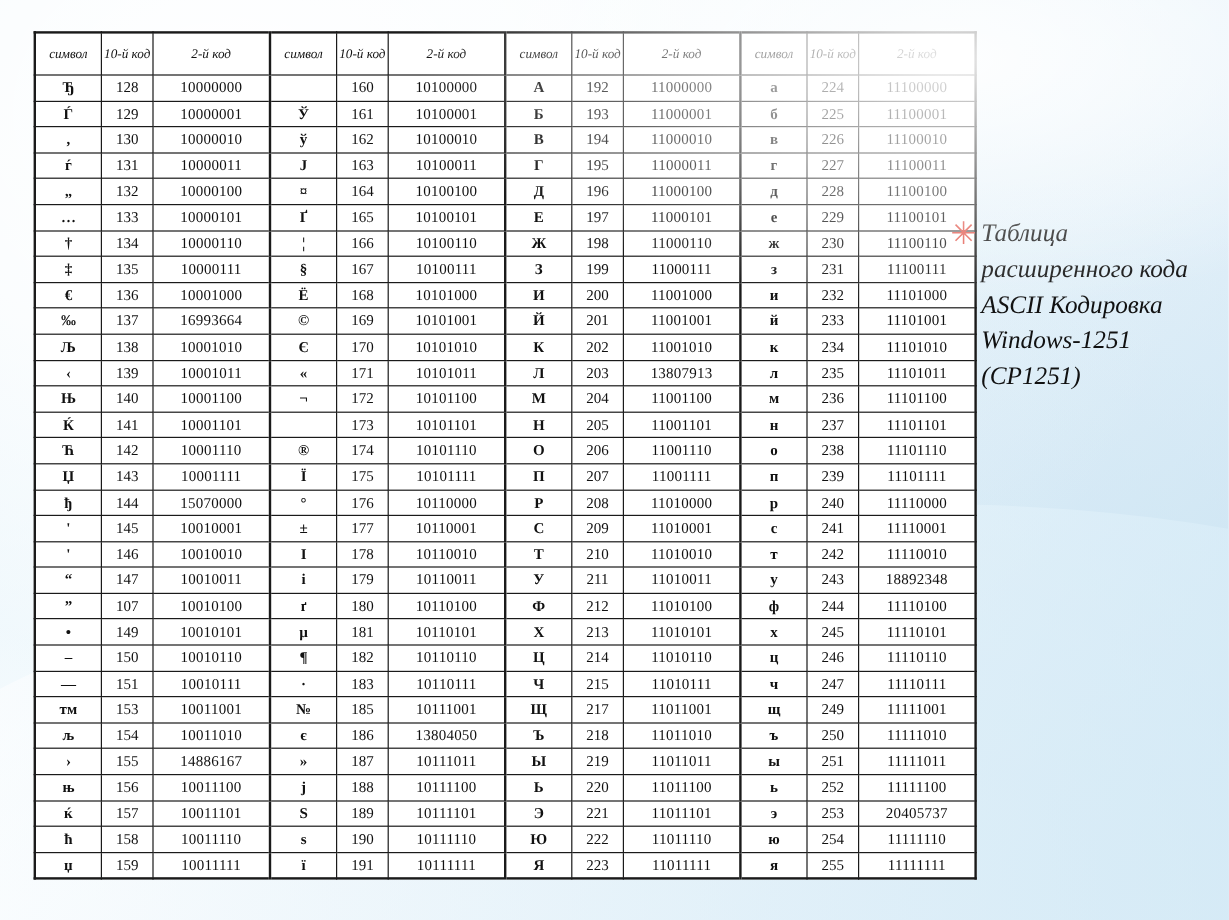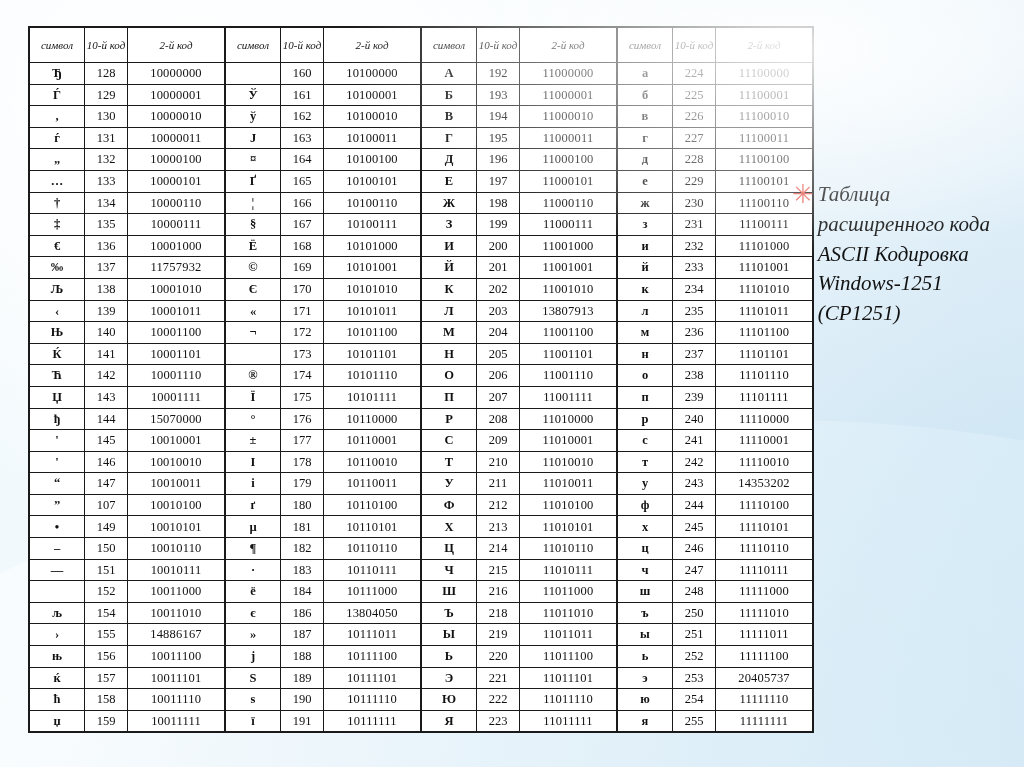--- a/index.html
+++ b/index.html
@@ -274,21 +274,21 @@
             <td class="sym col-sym group-sep">И</td>
             <td class="dec col-dec">200</td>
             <td class="bin col-bin">11001000</td>
             <td class="sym col-sym group-sep">и</td>
             <td class="dec col-dec">232</td>
             <td class="bin col-bin">11101000</td>
           </tr>
           <tr>
             <td class="sym col-sym">‰</td>
             <td class="dec col-dec">137</td>
-            <td class="bin col-bin">11757932</td>
+            <td class="bin col-bin">16993664</td>
             <td class="sym col-sym group-sep">©</td>
             <td class="dec col-dec">169</td>
             <td class="bin col-bin">10101001</td>
             <td class="sym col-sym group-sep">Й</td>
             <td class="dec col-dec">201</td>
             <td class="bin col-bin">11001001</td>
             <td class="sym col-sym group-sep">й</td>
             <td class="dec col-dec">233</td>
             <td class="bin col-bin">11101001</td>
           </tr>
@@ -423,21 +423,21 @@
             <td class="dec col-dec">147</td>
             <td class="bin col-bin">10010011</td>
             <td class="sym col-sym group-sep">і</td>
             <td class="dec col-dec">179</td>
             <td class="bin col-bin">10110011</td>
             <td class="sym col-sym group-sep">У</td>
             <td class="dec col-dec">211</td>
             <td class="bin col-bin">11010011</td>
             <td class="sym col-sym group-sep">у</td>
             <td class="dec col-dec">243</td>
-            <td class="bin col-bin">14353202</td>
+            <td class="bin col-bin">18892348</td>
           </tr>
           <tr>
             <td class="sym col-sym">”</td>
             <td class="dec col-dec">107</td>
             <td class="bin col-bin">10010100</td>
             <td class="sym col-sym group-sep">ґ</td>
             <td class="dec col-dec">180</td>
             <td class="bin col-bin">10110100</td>
             <td class="sym col-sym group-sep">Ф</td>
             <td class="dec col-dec">212</td>
@@ -482,32 +482,32 @@
             <td class="dec col-dec">183</td>
             <td class="bin col-bin">10110111</td>
             <td class="sym col-sym group-sep">Ч</td>
             <td class="dec col-dec">215</td>
             <td class="bin col-bin">11010111</td>
             <td class="sym col-sym group-sep">ч</td>
             <td class="dec col-dec">247</td>
             <td class="bin col-bin">11110111</td>
           </tr>
           <tr>
-            <td class="sym col-sym"></td>
-            <td class="dec col-dec">152</td>
-            <td class="bin col-bin">10011000</td>
-            <td class="sym col-sym group-sep">ё</td>
-            <td class="dec col-dec">184</td>
-            <td class="bin col-bin">10111000</td>
-            <td class="sym col-sym group-sep">Ш</td>
-            <td class="dec col-dec">216</td>
-            <td class="bin col-bin">11011000</td>
-            <td class="sym col-sym group-sep">ш</td>
-            <td class="dec col-dec">248</td>
-            <td class="bin col-bin">11111000</td>
+            <td class="sym col-sym">тм</td>
+            <td class="dec col-dec">153</td>
+            <td class="bin col-bin">10011001</td>
+            <td class="sym col-sym group-sep">№</td>
+            <td class="dec col-dec">185</td>
+            <td class="bin col-bin">10111001</td>
+            <td class="sym col-sym group-sep">Щ</td>
+            <td class="dec col-dec">217</td>
+            <td class="bin col-bin">11011001</td>
+            <td class="sym col-sym group-sep">щ</td>
+            <td class="dec col-dec">249</td>
+            <td class="bin col-bin">11111001</td>
           </tr>
           <tr>
             <td class="sym col-sym">љ</td>
             <td class="dec col-dec">154</td>
             <td class="bin col-bin">10011010</td>
             <td class="sym col-sym group-sep">є</td>
             <td class="dec col-dec">186</td>
             <td class="bin col-bin">13804050</td>
             <td class="sym col-sym group-sep">Ъ</td>
             <td class="dec col-dec">218</td>

